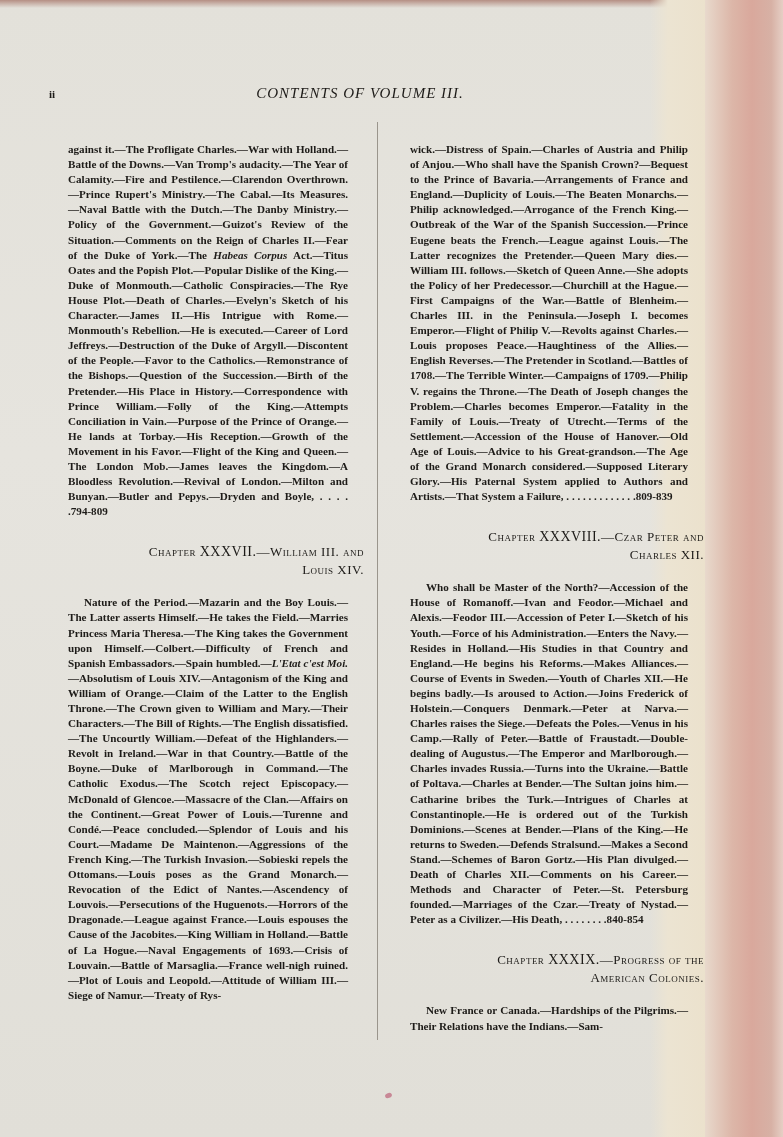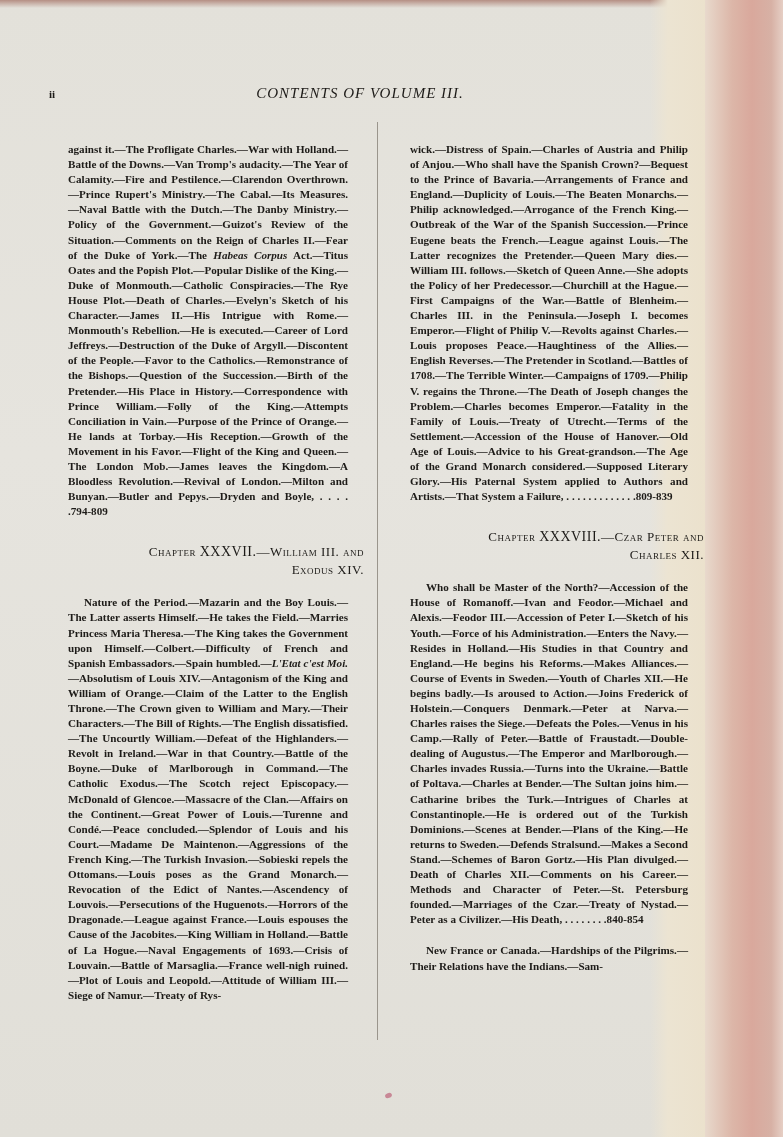--- a/index.html
+++ b/index.html
@@ -76,33 +76,38 @@
   </div>
 
   <div class="col-divider"></div>
 
   <div class="col col-left">
     <p class="para"><span>against it.—The Profligate Charles.—War with Holland.—Battle of the Downs.—Van Tromp's audacity.—The Year of Calamity.—Fire and Pestilence.—Clarendon Overthrown.—Prince Rupert's Ministry.—The Cabal.—Its Measures.—Naval Battle with the Dutch.—The Danby Ministry.—Policy of the Government.—Guizot's Review of the Situation.—Comments on the Reign of Charles II.—Fear of the Duke of York.—The </span><span class="it">Habeas Corpus</span><span> Act.—Titus Oates and the Popish Plot.—Popular Dislike of the King.—Duke of Monmouth.—Catholic Conspiracies.—The Rye House Plot.—Death of Charles.—Evelyn's Sketch of his Character.—James II.—His Intrigue with Rome.—Monmouth's Rebellion.—He is executed.—Career of Lord Jeffreys.—Destruction of the Duke of Argyll.—Discontent of the People.—Favor to the Catholics.—Remonstrance of the Bishops.—Question of the Succession.—Birth of the Pretender.—His Place in History.—Correspondence with Prince William.—Folly of the King.—Attempts Conciliation in Vain.—Purpose of the Prince of Orange.—He lands at Torbay.—His Reception.—Growth of the Movement in his Favor.—Flight of the King and Queen.—The London Mob.—James leaves the Kingdom.—A Bloodless Revolution.—Revival of London.—Milton and Bunyan.—Butler and Pepys.—Dryden and Boyle, . . . . .</span><span class="pages">794-809</span></p>
 
     <div class="chapter-heading">
       <span>Chapter</span>
       <span class="num">XXXVII.</span><span>—William III. and</span><br>
-      <span>Exodus XIV.</span>
+      <span>Louis XIV.</span>
     </div>
 
     <p class="para indent"><span>Nature of the Period.—Mazarin and the Boy Louis.—The Latter asserts Himself.—He takes the Field.—Marries Princess Maria Theresa.—The King takes the Government upon Himself.—Colbert.—Difficulty of French and Spanish Embassadors.—Spain humbled.—</span><span class="it">L'Etat c'est Moi.</span><span>—Absolutism of Louis XIV.—Antagonism of the King and William of Orange.—Claim of the Latter to the English Throne.—The Crown given to William and Mary.—Their Characters.—The Bill of Rights.—The English dissatisfied.—The Uncourtly William.—Defeat of the Highlanders.—Revolt in Ireland.—War in that Country.—Battle of the Boyne.—Duke of Marlborough in Command.—The Catholic Exodus.—The Scotch reject Episcopacy.—McDonald of Glencoe.—Massacre of the Clan.—Affairs on the Continent.—Great Power of Louis.—Turenne and Condé.—Peace concluded.—Splendor of Louis and his Court.—Madame De Maintenon.—Aggressions of the French King.—The Turkish Invasion.—Sobieski repels the Ottomans.—Louis poses as the Grand Monarch.—Revocation of the Edict of Nantes.—Ascendency of Louvois.—Persecutions of the Huguenots.—Horrors of the Dragonade.—League against France.—Louis espouses the Cause of the Jacobites.—King William in Holland.—Battle of La Hogue.—Naval Engagements of 1693.—Crisis of Louvain.—Battle of Marsaglia.—France well-nigh ruined.—Plot of Louis and Leopold.—Attitude of William III.—Siege of Namur.—Treaty of Rys-</span></p>
   </div>
 
   <div class="col col-right">
     <p class="para"><span>wick.—Distress of Spain.—Charles of Austria and Philip of Anjou.—Who shall have the Spanish Crown?—Bequest to the Prince of Bavaria.—Arrangements of France and England.—Duplicity of Louis.—The Beaten Monarchs.—Philip acknowledged.—Arrogance of the French King.—Outbreak of the War of the Spanish Succession.—Prince Eugene beats the French.—League against Louis.—The Latter recognizes the Pretender.—Queen Mary dies.—William III. follows.—Sketch of Queen Anne.—She adopts the Policy of her Predecessor.—Churchill at the Hague.—First Campaigns of the War.—Battle of Blenheim.—Charles III. in the Peninsula.—Joseph I. becomes Emperor.—Flight of Philip V.—Revolts against Charles.—Louis proposes Peace.—Haughtiness of the Allies.—English Reverses.—The Pretender in Scotland.—Battles of 1708.—The Terrible Winter.—Campaigns of 1709.—Philip V. regains the Throne.—The Death of Joseph changes the Problem.—Charles becomes Emperor.—Fatality in the Family of Louis.—Treaty of Utrecht.—Terms of the Settlement.—Accession of the House of Hanover.—Old Age of Louis.—Advice to his Great-grandson.—The Age of the Grand Monarch considered.—Supposed Literary Glory.—His Paternal System applied to Authors and Artists.—That System a Failure, . . . . . . . . . . . . .</span><span class="pages">809-839</span></p>
 
     <div class="chapter-heading">
       <span>Chapter</span>
       <span class="num">XXXVIII.</span><span>—Czar Peter and</span><br>
       <span>Charles XII.</span>
     </div>
 
     <p class="para indent"><span>Who shall be Master of the North?—Accession of the House of Romanoff.—Ivan and Feodor.—Michael and Alexis.—Feodor III.—Accession of Peter I.—Sketch of his Youth.—Force of his Administration.—Enters the Navy.—Resides in Holland.—His Studies in that Country and England.—He begins his Reforms.—Makes Alliances.—Course of Events in Sweden.—Youth of Charles XII.—He begins badly.—Is aroused to Action.—Joins Frederick of Holstein.—Conquers Denmark.—Peter at Narva.—Charles raises the Siege.—Defeats the Poles.—Venus in his Camp.—Rally of Peter.—Battle of Fraustadt.—Double-dealing of Augustus.—The Emperor and Marlborough.—Charles invades Russia.—Turns into the Ukraine.—Battle of Poltava.—Charles at Bender.—The Sultan joins him.—Catharine bribes the Turk.—Intrigues of Charles at Constantinople.—He is ordered out of the Turkish Dominions.—Scenes at Bender.—Plans of the King.—He returns to Sweden.—Defends Stralsund.—Makes a Second Stand.—Schemes of Baron Gortz.—His Plan divulged.—Death of Charles XII.—Comments on his Career.—Methods and Character of Peter.—St. Petersburg founded.—Marriages of the Czar.—Treaty of Nystad.—Peter as a Civilizer.—His Death, . . . . . . . .</span><span class="pages">840-854</span></p>
 
+    <div class="chapter-heading">
+      <span>Chapter</span>
+      <span class="num">XXXIX.</span><span>—Progress of the</span><br>
+      <span>American Colonies.</span>
+    </div>
 
     <p class="para indent"><span>New France or Canada.—Hardships of the Pilgrims.—Their Relations have the Indians.—Sam-</span></p>
   </div>
 </div>
 
 </body></html>

